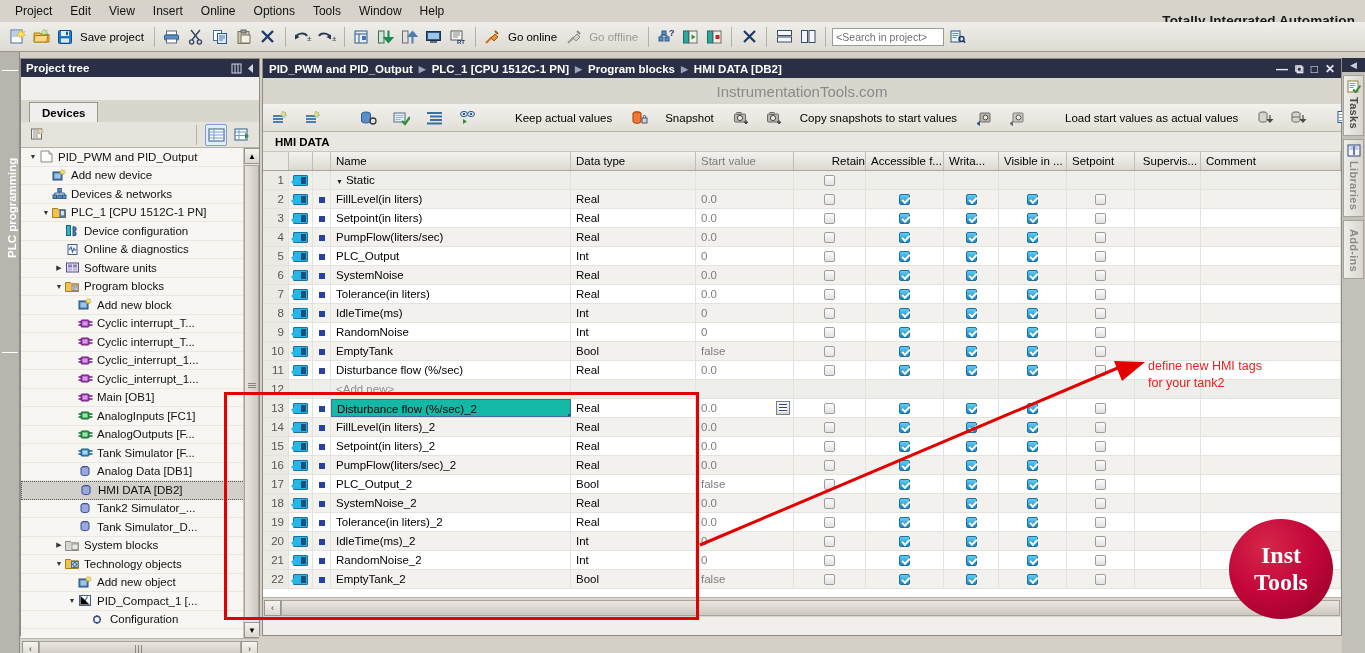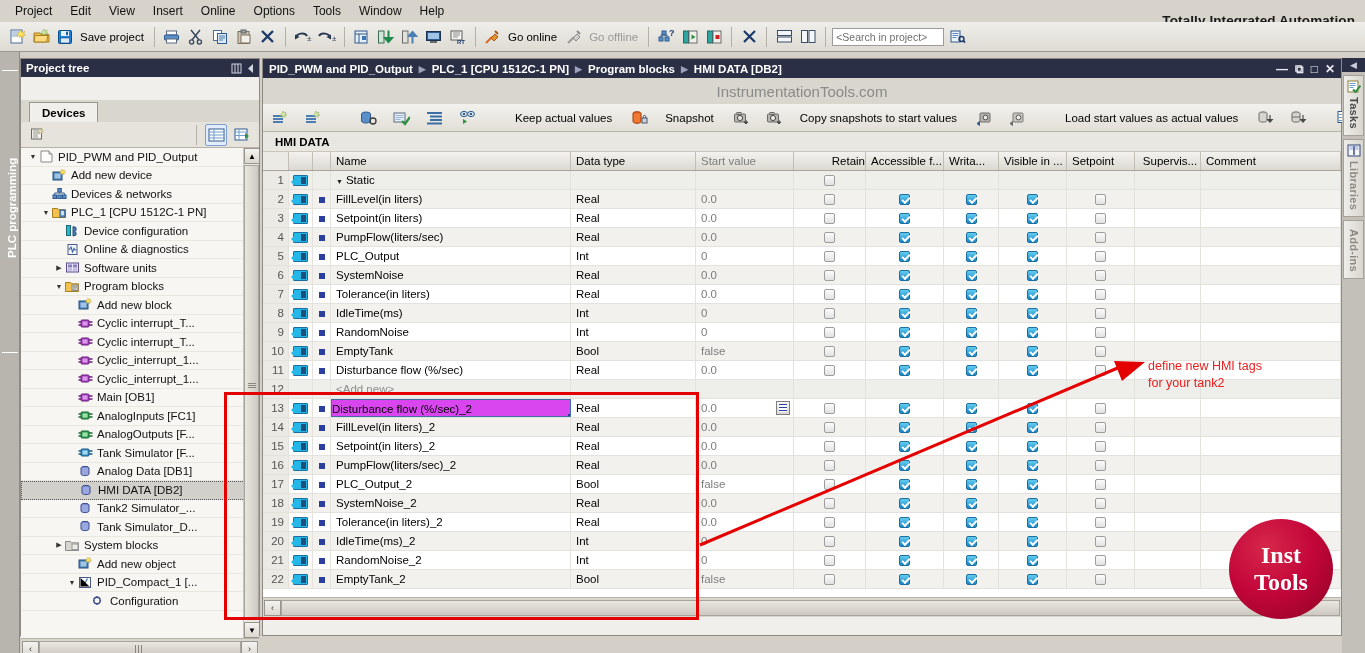--- a/index.html
+++ b/index.html
@@ -151,21 +151,21 @@
                     border-bottom:3px solid transparent; border-right:3px solid #25b7e8;}
   .bluedot { display:inline-block; width:6px; height:6px; background:#2b3f9e; vertical-align:middle;}
   .twisty { display:inline-block; font-size:7px; color:#222; margin-right:3px; }
 
   .cb { display:inline-block; width:11px; height:11px; border:1px solid #9d9d9d;
         background:linear-gradient(#fcfcfc,#e2e2e2); border-radius:2px; vertical-align:middle; }
   .cb.on { background:linear-gradient(#63cdf0,#1b87c6); border-color:#1c6f9e; position:relative;}
   .cb.on:after { content:""; position:absolute; left:2px; top:2px; width:6px; height:3px;
                  border-left:2px solid #fff; border-bottom:2px solid #fff; transform:rotate(-45deg);}
   .row-edit { background:#fff !important; }
-  .row-edit .c-name { background:#d946ef; border:1px solid #3f6fa5; position:relative; padding-left:0;}
+  .row-edit .c-name { background:#14b8a6; border:1px solid #3f6fa5; position:relative; padding-left:5px;}
   .row-edit .c-name:after { content:""; position:absolute; right:-2px; bottom:-2px; width:4px; height:4px;
                             background:#2b3f9e; }
   .listbtn { position:absolute; right:3px; top:2px; width:14px; height:14px;
              background:linear-gradient(#f6f6f6,#d8d8d8); border:1px solid #7d7d7d; }
   .listbtn i { position:absolute; left:2px; top:2px; right:2px; bottom:2px;
                background:repeating-linear-gradient(#2b3f9e 0 1px, #fff 1px 3px); }
 
   
   .redbox { position:absolute; left:224px; top:392px; width:475px; height:228px;
             border:3px solid #e50000; pointer-events:none; }
@@ -703,20 +703,33 @@
             <span class="tw">▶</span>
             <span class="ic">
               <svg width="15" height="13" viewBox="0 0 15 13">
                 <path d="M.5 2.5h5l1 1.3h7v7.7H.5z" fill="#d8d5ce" stroke="#8a8a8a"></path>
                 <rect x="7" y="5" width="6" height="5.5" fill="#eceae5" stroke="#9a9a9a"></rect>
               </svg>
             </span>
             <span>System blocks</span>
           </div>
           <div class="tnode">
+            <span style="width:32px;flex:0 0 32px"></span>
+            <span class="tw">▼</span>
+            <span class="ic">
+              <svg width="15" height="13" viewBox="0 0 15 13">
+                <path d="M.5 2.5h5l1 1.3h7v7.7H.5z" fill="#f2c14e" stroke="#a77f1f"></path>
+                <rect x="6.5" y="4.5" width="6.5" height="6" fill="#dfe8f5" stroke="#4a6f9e"></rect>
+                <circle cx="9.7" cy="7.5" r="1.8" fill="none" stroke="#3a6fa5" stroke-width="1.3"></circle>
+                <path d="M9.7 4.8v1M9.7 9.2v1M7 7.5h1M11.4 7.5h1" stroke="#3a6fa5" stroke-width="1.1"></path>
+              </svg>
+            </span>
+            <span>Technology objects</span>
+          </div>
+          <div class="tnode">
             <span style="width:45px;flex:0 0 45px"></span>
             <span class="tw"></span>
             <span class="ic">
               <svg width="15" height="13" viewBox="0 0 15 13">
                 <rect x="1" y="3" width="9" height="8" fill="#4a7fb5" stroke="#27507d"></rect>
                 <rect x="2.5" y="4.5" width="6" height="5" fill="#9fc4e6"></rect>
                 <path d="M10 0l.8 1.8 1.9-.8-.8 1.8 1.8.9-2 .3.3 1.9-1.5-1.4-1.1 1.4-.2-1.9-1.9.4 1.1-1.5z" fill="#ffe45c" stroke="#b79a20" stroke-width=".4"></path>
               </svg>
             </span>
             <span>Add new object</span>

